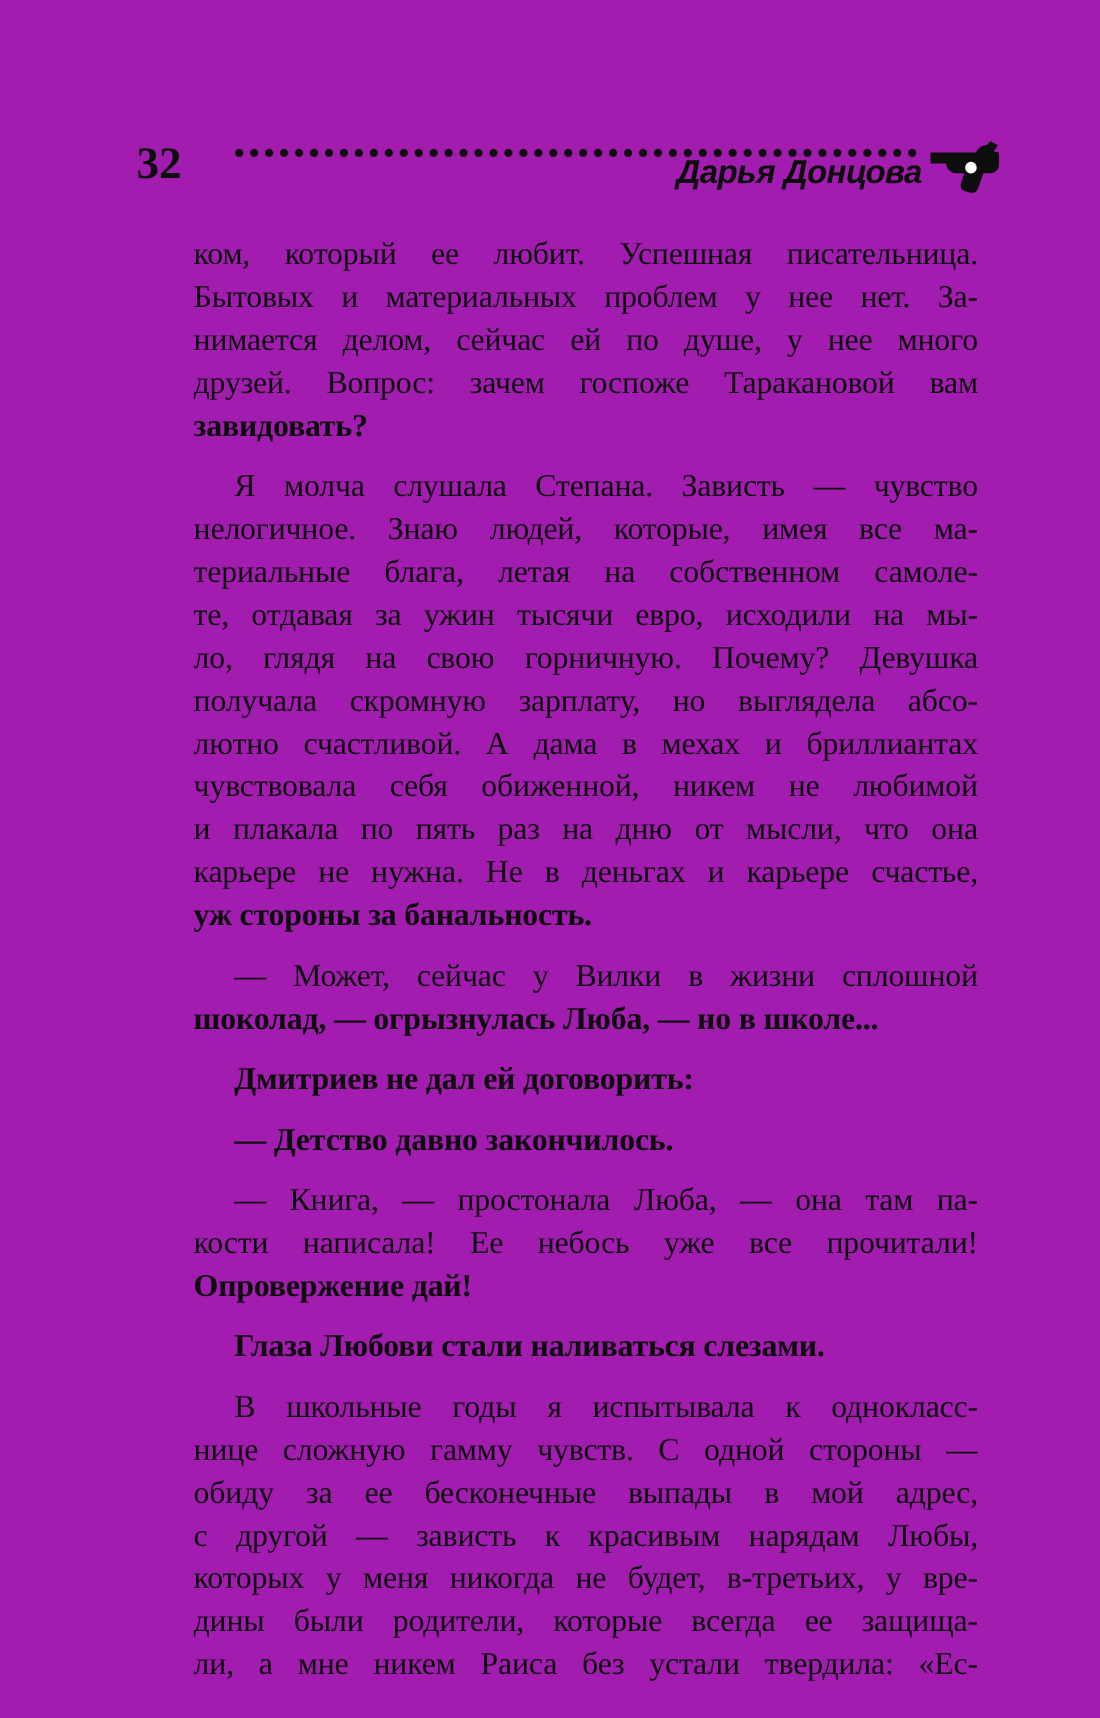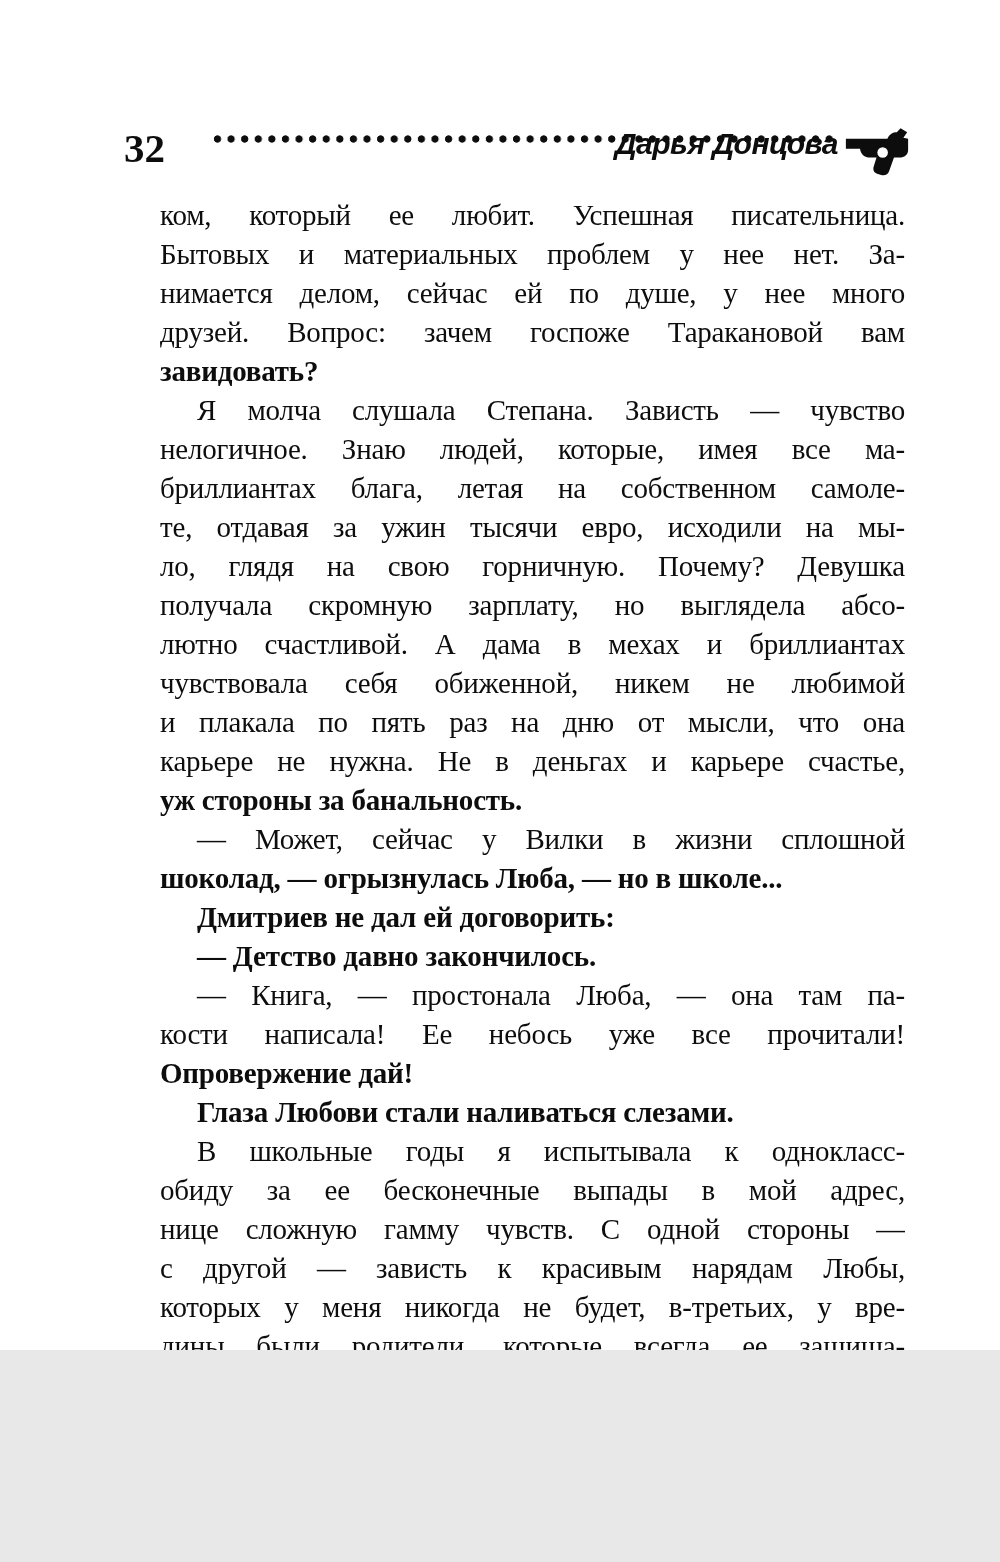--- a/index.html
+++ b/index.html
@@ -3,23 +3,23 @@
 <meta charset="utf-8">
 <style>
   html, body {
     margin: 0;
     padding: 0;
     background: #e8e8e8;
   }
   .book-page {
     position: relative;
     width: 1000px;
-    height: 1350px;
+    height: 1562px;
     margin: 0 auto;
-    background: #ffffff;
+    background: #a21caf;
     color: #0d0d0d;
     overflow: hidden;
     font-family: "Liberation Serif", "DejaVu Serif", serif;
   }
 
   
   .page-number {
     position: absolute;
     left: 124px;
     top: 128px;
@@ -34,21 +34,21 @@
     top: 133px;
     width: 625px;
     height: 12px;
     background-image: radial-gradient(circle at 4.5px 50%, #0d0d0d 3.3px, rgba(0,0,0,0) 4px);
     background-size: 13.6px 12px;
     background-repeat: repeat-x;
   }
   .running-title {
     position: absolute;
     left: 400px;
-    top: 129px;
+    top: 142px;
     width: 438px;
     text-align: right;
     font-family: "Liberation Sans", "DejaVu Sans", sans-serif;
     font-style: italic;
     font-weight: bold;
     font-size: 30px;
     line-height: 1;
     letter-spacing: -0.5px;
   }
   .pistol-icon {
@@ -62,21 +62,21 @@
   
   .page-body {
     position: absolute;
     left: 160px;
     top: 196px;
     width: 745px;
     font-size: 29px;
     line-height: 39px;
     letter-spacing: -0.2px;
   }
-  .paragraph { margin: 0; padding: 0; }
+  .paragraph { margin: 16px; padding: 0; }
   .line {
     height: 39px;
     overflow: hidden;
     white-space: normal;
   }
   .line-just {
     text-align: justify;
     text-align-last: justify;
   }
   .line-end {
@@ -110,21 +110,21 @@
       <div class="paragraph">
         <div class="line line-just">ком, который ее любит. Успешная писательница.</div>
         <div class="line line-just">Бытовых и материальных проблем у нее нет. За-</div>
         <div class="line line-just">нимается делом, сейчас ей по душе, у нее много</div>
         <div class="line line-just">друзей. Вопрос: зачем госпоже Таракановой вам</div>
         <div class="line line-end">завидовать?</div>
       </div>
       <div class="paragraph">
         <div class="line line-just line-indent">Я молча слушала Степана. Зависть — чувство</div>
         <div class="line line-just">нелогичное. Знаю людей, которые, имея все ма-</div>
-        <div class="line line-just">бриллиантах блага, летая на собственном самоле-</div>
+        <div class="line line-just">териальные блага, летая на собственном самоле-</div>
         <div class="line line-just">те, отдавая за ужин тысячи евро, исходили на мы-</div>
         <div class="line line-just">ло, глядя на свою горничную. Почему? Девушка</div>
         <div class="line line-just">получала скромную зарплату, но выглядела абсо-</div>
         <div class="line line-just">лютно счастливой. А дама в мехах и бриллиантах</div>
         <div class="line line-just">чувствовала себя обиженной, никем не любимой</div>
         <div class="line line-just">и плакала по пять раз на дню от мысли, что она</div>
         <div class="line line-just">карьере не нужна. Не в деньгах и карьере счастье,</div>
         <div class="line line-end">уж стороны за банальность.</div>
       </div>
       <div class="paragraph">
@@ -140,22 +140,22 @@
       <div class="paragraph">
         <div class="line line-just line-indent">— Книга, — простонала Люба, — она там па-</div>
         <div class="line line-just">кости написала! Ее небось уже все прочитали!</div>
         <div class="line line-end">Опровержение дай!</div>
       </div>
       <div class="paragraph">
         <div class="line line-end line-indent">Глаза Любови стали наливаться слезами.</div>
       </div>
       <div class="paragraph">
         <div class="line line-just line-indent">В школьные годы я испытывала к однокласс-</div>
+        <div class="line line-just">нице сложную гамму чувств. С одной стороны —</div>
         <div class="line line-just">обиду за ее бесконечные выпады в мой адрес,</div>
-        <div class="line line-just">нице сложную гамму чувств. С одной стороны —</div>
         <div class="line line-just">с другой — зависть к красивым нарядам Любы,</div>
         <div class="line line-just">которых у меня никогда не будет, в-третьих, у вре-</div>
         <div class="line line-just">дины были родители, которые всегда ее защища-</div>
         <div class="line line-just">ли, а мне никем Раиса без устали твердила: «Ес-</div>
       </div>
     </div>
 
 </div>
 
 </body></html>

